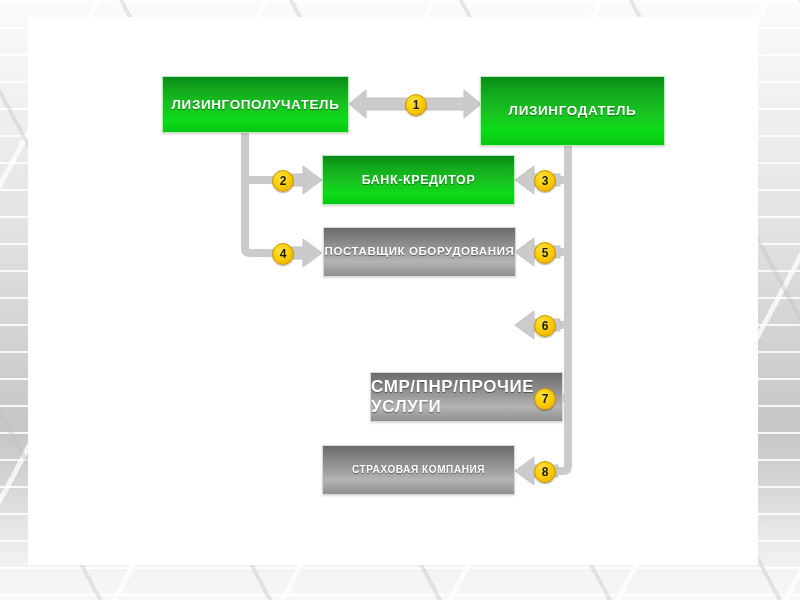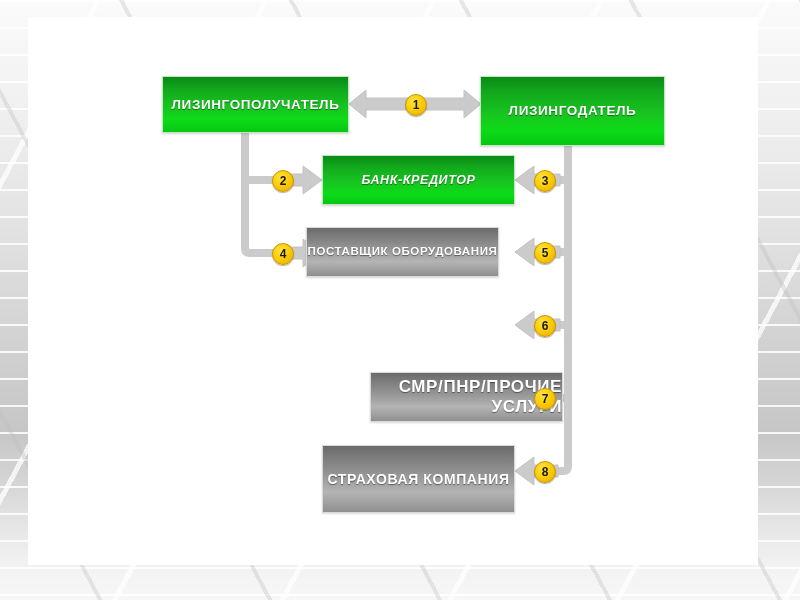--- a/index.html
+++ b/index.html
@@ -78,46 +78,46 @@
     background: #ffffff;
   }
 
   
   .box {
     position: absolute;
     box-sizing: border-box;
     display: flex;
     align-items: center;
     justify-content: center;
-    text-align: right;
+    text-align: left;
     color: #ffffff;
     font-weight: bold;
     letter-spacing: 0.6px;
     line-height: 1.18;
     text-shadow: 0 1px 1px rgba(0,0,0,0.45);
     z-index: 5;
   }
   .box-green {
     background: linear-gradient(180deg, #0a8a16 0%, #12a81c 22%, #18c520 55%, #0ddb18 78%, #05c712 100%);
     border: 1px solid #bfe8bf;
     box-shadow: 0 1px 2px rgba(0,0,0,0.18);
   }
   .box-gray {
     background: linear-gradient(180deg, #6b6b6b 0%, #7d7d7d 18%, #9a9a9a 48%, #b4b4b4 70%, #9e9e9e 88%, #8f8f8f 100%);
     border: 1px solid #d9d9d9;
     box-shadow: 0 1px 2px rgba(0,0,0,0.15);
   }
 
   #box-lessee    { left:162px; top:76px;  width:187px; height:57px; font-size:13.5px; }
   #box-lessor    { left:480px; top:76px;  width:185px; height:70px; font-size:13.5px; }
-  #box-bank      { left:322px; top:155px; width:193px; height:50px; font-size:12.5px;font-style:italic; }
-  #box-supplier  { left:306px; top:227px; width:193px; height:50px; font-size:11.5px; }
+  #box-bank      { left:322px; top:155px; width:193px; height:50px; font-size:12.5px; }
+  #box-supplier  { left:323px; top:227px; width:193px; height:50px; font-size:11.5px; }
   #box-transport { left:322px; top:300px; width:193px; height:50px; font-size:11.5px; }
   #box-smr       { left:322px; top:372px; width:193px; height:50px; font-size:17px;margin-left:48px; }
-  #box-insurance { left:322px; top:445px; width:193px; height:68px; font-size:14px; }
+  #box-insurance { left:322px; top:445px; width:193px; height:50px; font-size:10px; }
 
   
   #wires {
     position: absolute;
     left: 0; top: 0;
     width: 800px; height: 600px;
     z-index: 3;
   }
 
   

